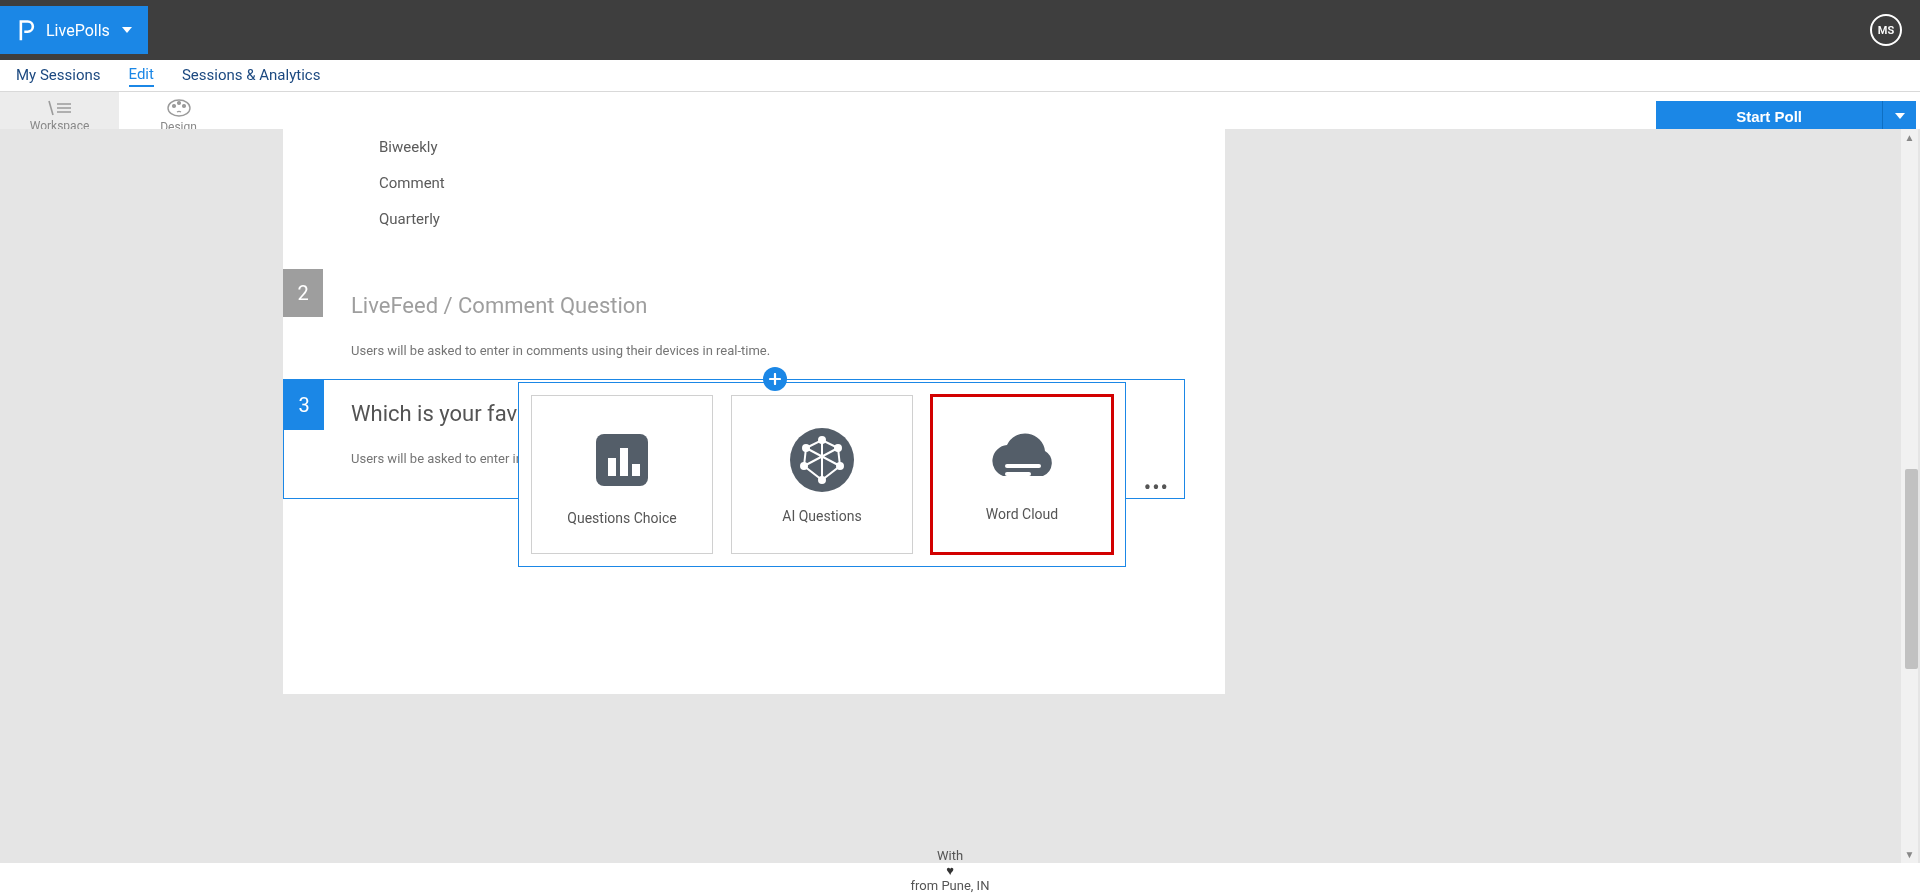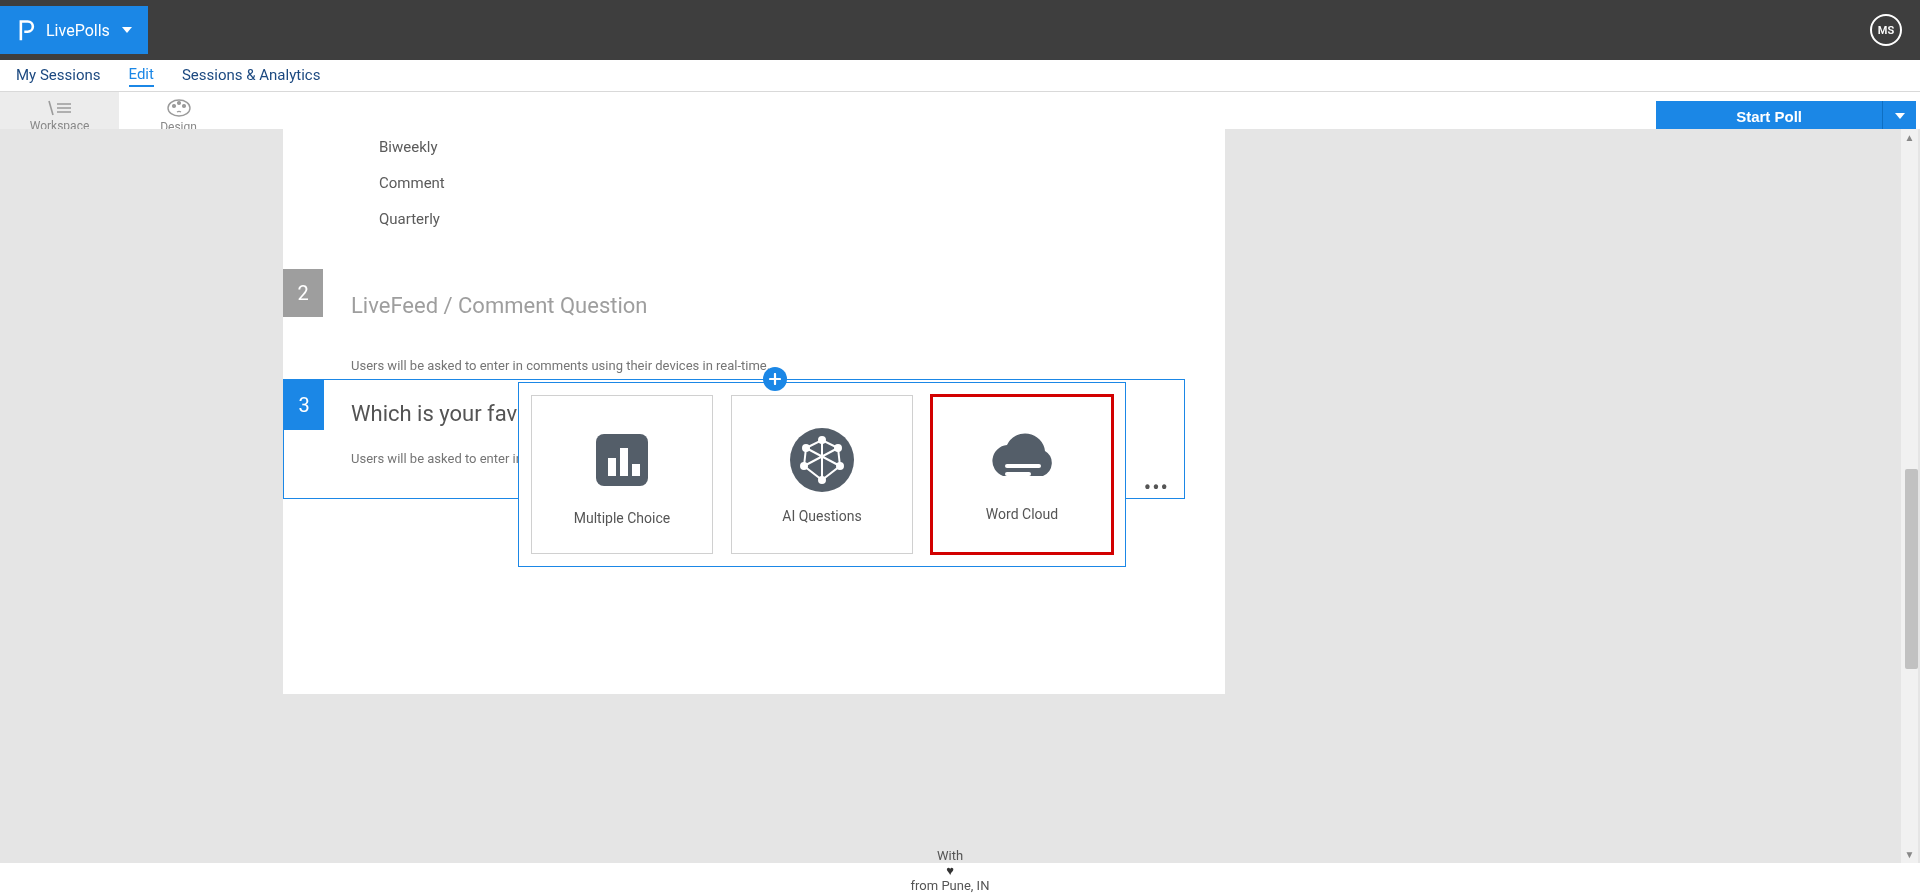--- a/index.html
+++ b/index.html
@@ -26,21 +26,21 @@
 .start-dd { background: #1b87e6; color: #fff; border: none; border-left: 1px solid #0e6fc2; height: 31px; width: 34px; cursor: pointer; display: flex; align-items: center; justify-content: center; }
 .start-dd-caret { width: 0; height: 0; border-left: 5px solid transparent; border-right: 5px solid transparent; border-top: 6px solid #fff; }
 
 .main-area { position: absolute; top: 129px; left: 0; right: 0; bottom: 30px; background: #e5e5e5; overflow: hidden; }
 .canvas { position: absolute; left: 283px; top: 0; width: 942px; height: 565px; background: #fff; }
 
 .opt-list { position: absolute; left: 96px; top: 0; color: #5b5b5b; font-size: 15px; line-height: 36px; }
 
 .q2-num { position: absolute; left: 0; top: 140px; width: 40px; height: 48px; background: #9e9e9e; color: #fff; display: flex; align-items: center; justify-content: center; font-size: 20px; }
 .q2-title { position: absolute; left: 68px; top: 164px; font-size: 22px; color: #9e9e9e; }
-.q2-desc { position: absolute; left: 68px; top: 214px; font-size: 13px; color: #757575; margin-top: 15px; }
+.q2-desc { position: absolute; left: 68px; top: 214px; font-size: 13px; color: #757575; }
 
 .q3-box { position: absolute; left: 0; top: 250px; right: 40px; height: 120px; border: 1px solid #1b87e6; }
 .q3-bar { position: absolute; left: 0; top: 0; width: 40px; height: 50px; background: #1b87e6; color: #fff; display: flex; align-items: center; justify-content: center; font-size: 20px; }
 .q3-title { position: absolute; left: 68px; top: 272px; font-size: 22px; color: #545454; }
 .q3-desc { position: absolute; left: 68px; top: 322px; font-size: 13px; color: #757575; }
 .q3-dots { position: absolute; right: 56px; top: 346px; color: #555; font-size: 22px; letter-spacing: 1px; cursor: pointer; }
 
 .add-btn { position: absolute; left: 480px; top: 238px; width: 24px; height: 24px; background: #1b87e6; border-radius: 50%; display: flex; align-items: center; justify-content: center; color: #fff; font-weight: 700; cursor: pointer; z-index: 5; }
 
 .picker { position: absolute; left: 235px; top: 253px; width: 608px; height: 185px; background: #fff; border: 1px solid #1b87e6; display: flex; gap: 18px; padding: 12px; z-index: 4; }
@@ -137,21 +137,21 @@
     </div>
 
     <div class="picker">
       <div class="card">
         <svg class="card-icon" width="72" height="72" viewBox="0 0 72 72">
             <rect x="10" y="10" width="52" height="52" rx="8" fill="#545e69"></rect>
             <rect x="22" y="34" width="8" height="18" fill="#fff"></rect>
             <rect x="34" y="24" width="8" height="28" fill="#fff"></rect>
             <rect x="46" y="40" width="8" height="12" fill="#fff"></rect>
           </svg>
-        <span class="card-label">Multiple Choice</span>
+        <span class="card-label">Questions Choice</span>
       </div>
       <div class="card">
         <svg class="card-icon" width="68" height="68" viewBox="0 0 68 68">
             <circle cx="34" cy="34" r="32" fill="#545e69"></circle>
             <g stroke="#fff" stroke-width="2" fill="#fff">
               <path d="M18 22 L34 14 L50 22 L52 40 L34 54 L16 40 Z M34 14 L34 54 M18 22 L52 40 M50 22 L16 40" fill="none"></path>
               <circle cx="18" cy="22" r="3"></circle>
               <circle cx="34" cy="14" r="3"></circle>
               <circle cx="50" cy="22" r="3"></circle>
               <circle cx="52" cy="40" r="3"></circle>

